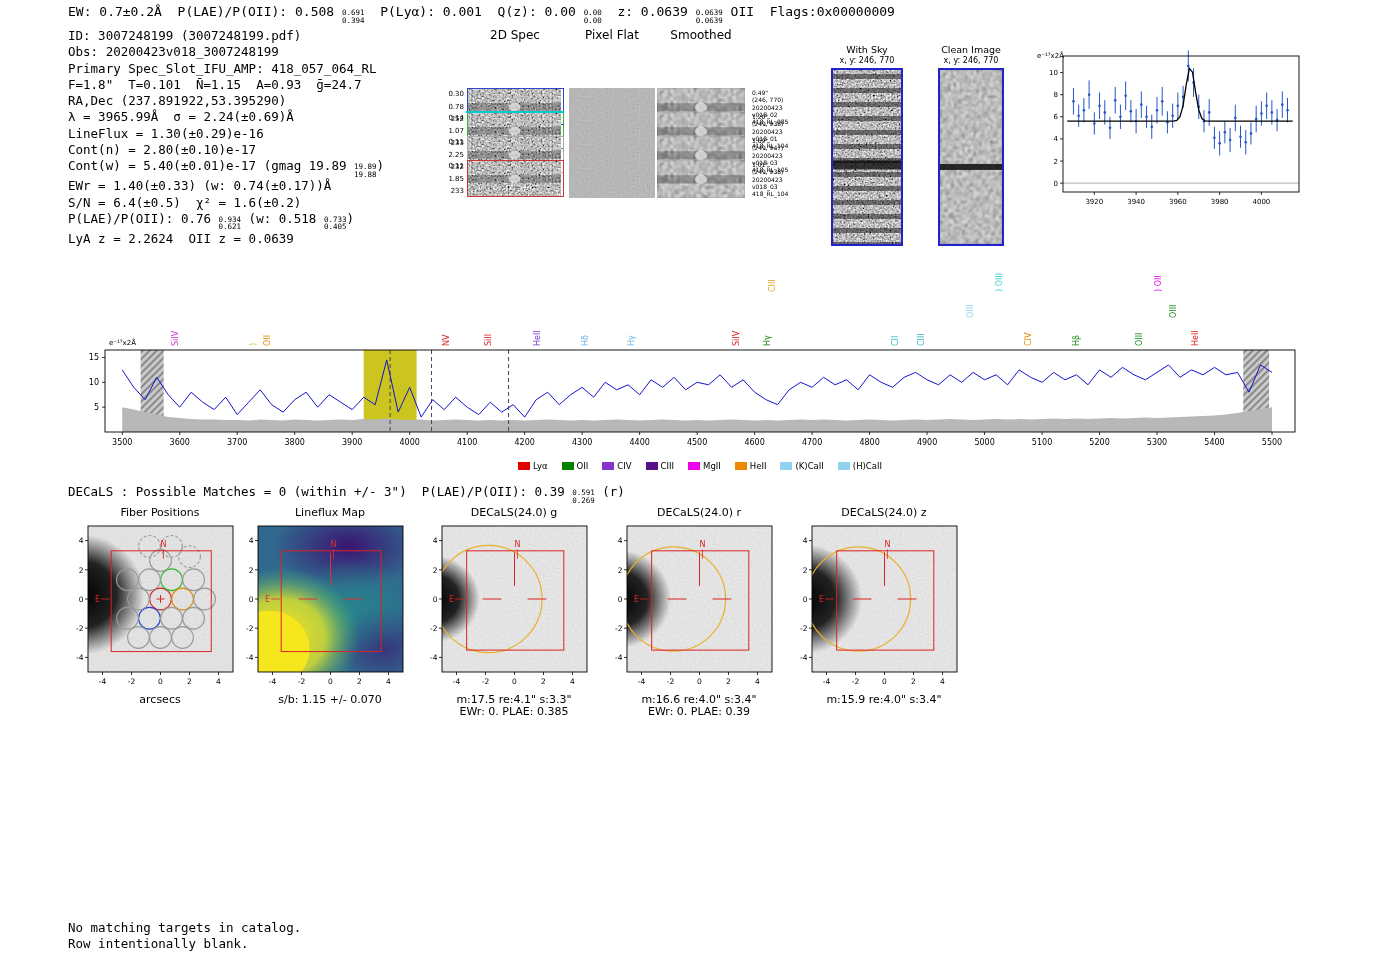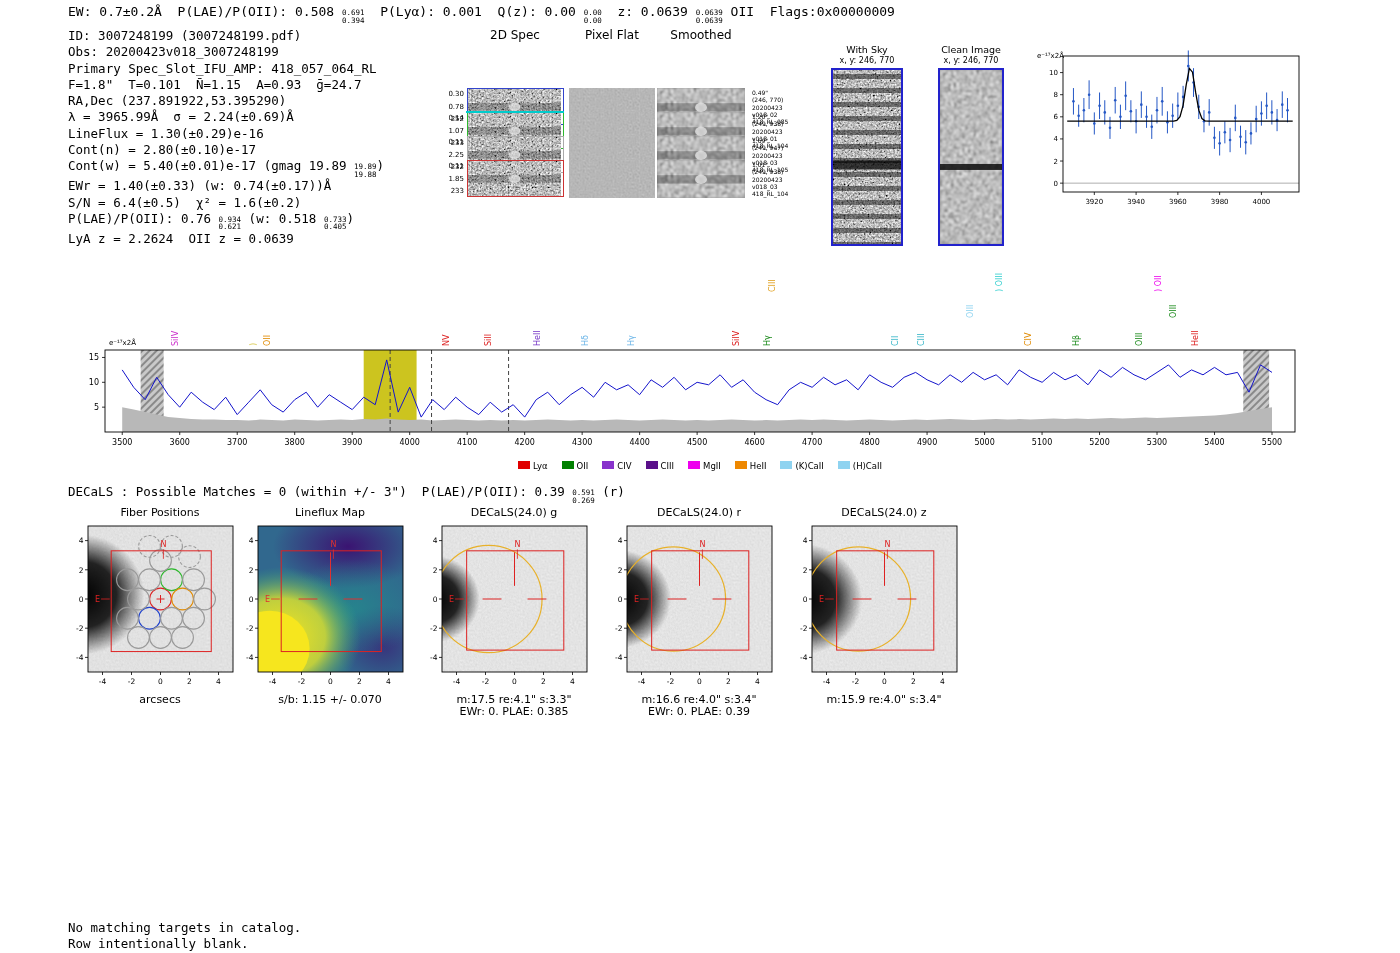--- a/index.html
+++ b/index.html
@@ -31,21 +31,21 @@
   .skypanel{position:absolute;top:30px;width:86px;text-align:center;font-family:"DejaVu Sans",sans-serif;margin-top:14px;}
   .sktitle{font-size:9.5px;}
   .sksub{font-size:8px;margin-top:1px;}
   .skimg{margin:3px auto 0;border:2px solid #2222cc;overflow:hidden;}
   
   .inset{position:absolute;left:1033px;top:46px;}
   
   .specblock{position:absolute;left:60px;top:262px;width:1280px;}
   .specblock svg{display:block;}
   .legend{display:flex;justify-content:center;gap:14px;font-size:8.5px;font-family:"DejaVu Sans",sans-serif;margin-top:4px;}
-  .lg-item{display:flex;align-items:flex-start;gap:3px;}
+  .lg-item{display:flex;align-items:center;gap:3px;}
   .lg-swatch{display:inline-block;width:12px;height:8px;}
   
   .decals-header{position:absolute;left:68px;top:484px;font-size:12.5px;white-space:pre;}
   .footer{position:absolute;left:68px;top:874px;font-size:12.5px;line-height:16px;white-space:pre;margin-top:46px;}
   
   .panel{position:absolute;top:506px;width:175px;}
   .ptitle{margin-left:25px;width:150px;text-align:center;font-size:11px;font-family:"DejaVu Sans",sans-serif;height:16px;}
   .panel svg{display:block;}
   .pcap{margin-left:25px;width:150px;text-align:center;font-size:11px;line-height:12px;font-family:"DejaVu Sans",sans-serif;}
 </style>

